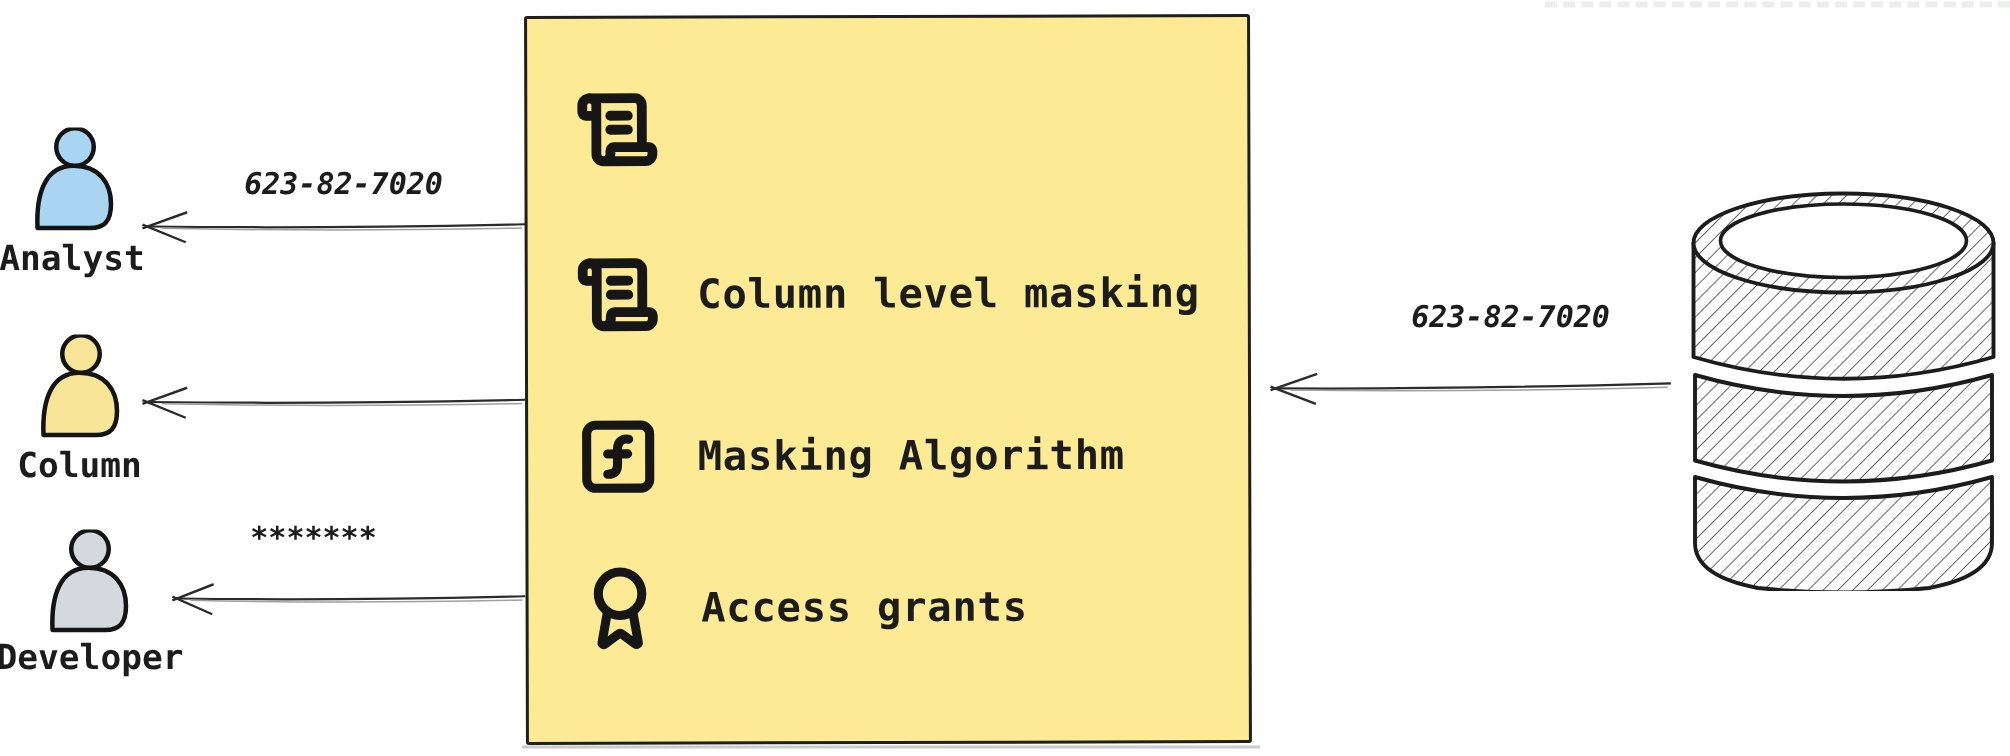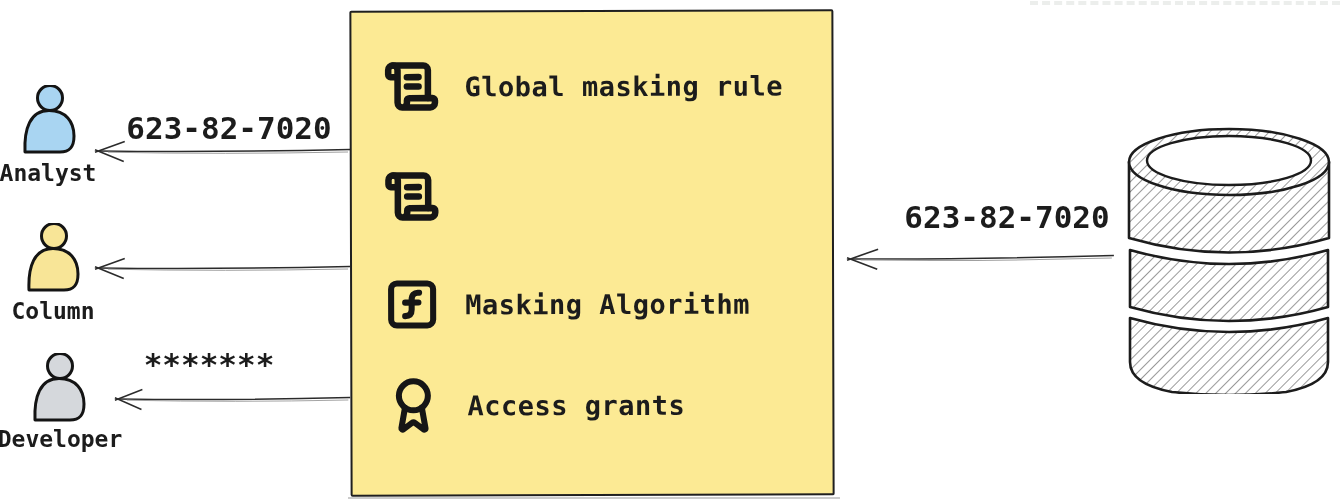--- a/index.html
+++ b/index.html
@@ -22,21 +22,21 @@
   .box-row .row-icon{flex:0 0 auto;display:block;}
   .row-label{font-size:27px;font-weight:bold;white-space:nowrap;letter-spacing:0.5px;}
 
   
   .persona-icon{position:absolute;}
   .persona-name{position:absolute;font-size:23px;font-weight:bold;white-space:nowrap;transform:translateX(-50%);}
 
   
   .arrow{position:absolute;}
   .arrow svg{display:block;}
-  .value-label{position:absolute;font-size:31px;font-weight:bold;white-space:nowrap;transform:translateX(-50%);}
+  .value-label{position:absolute;font-size:20px;font-weight:bold;white-space:nowrap;transform:translateX(-50%);font-style:italic;}
 
   .db-icon{position:absolute;left:1126px;top:126px;}
 </style>
 </head>
 <body>
 
 <div class="stage">
 
   <div class="dash-line"></div>
 
@@ -86,30 +86,30 @@
 
   <div class="mask-box" style="background: rgb(252, 234, 148);">
 
     <div class="box-row" style="top:46px">
       <svg class="row-icon" width="56" height="56" viewBox="0 0 24 24" fill="none" stroke="#161616" stroke-width="2.8" stroke-linecap="round" stroke-linejoin="round">
         <path d="M15 12h-5"></path>
           <path d="M15 8h-5"></path>
           <path d="M19 17V5a2 2 0 0 0-2-2H4"></path>
         <path d="M8 21h12a2 2 0 0 0 2-2v-1a1 1 0 0 0-1-1H11a1 1 0 0 0-1 1v1a2 2 0 1 1-4 0V5a2 2 0 1 0-4 0v2a1 1 0 0 0 1 1h3"></path>
       </svg>
-      <span class="row-label">Global masking rule</span>
     </div>
 
     <div class="box-row" style="top:156px">
       <svg class="row-icon" width="56" height="56" viewBox="0 0 24 24" fill="none" stroke="#161616" stroke-width="2.8" stroke-linecap="round" stroke-linejoin="round">
         <path d="M15 12h-5"></path>
           <path d="M15 8h-5"></path>
           <path d="M19 17V5a2 2 0 0 0-2-2H4"></path>
         <path d="M8 21h12a2 2 0 0 0 2-2v-1a1 1 0 0 0-1-1H11a1 1 0 0 0-1 1v1a2 2 0 1 1-4 0V5a2 2 0 1 0-4 0v2a1 1 0 0 0 1 1h3"></path>
       </svg>
+      <span class="row-label">Column level masking</span>
     </div>
 
     <div class="box-row" style="top:362px">
       <svg class="row-icon" width="58" height="62" viewBox="0 0 24 24" fill="none" stroke="#161616" stroke-width="2.5" stroke-linecap="round" stroke-linejoin="round">
         <path d="m15.477 12.89 1.515 8.526a.5.5 0 0 1-.81.47l-3.58-2.687a1 1 0 0 0-1.197 0l-3.586 2.686a.5.5 0 0 1-.81-.469l1.514-8.526"></path>
         <circle cx="12" cy="8" r="6"></circle>
       </svg>
       <span class="row-label">Access grants</span>
     </div>
 

